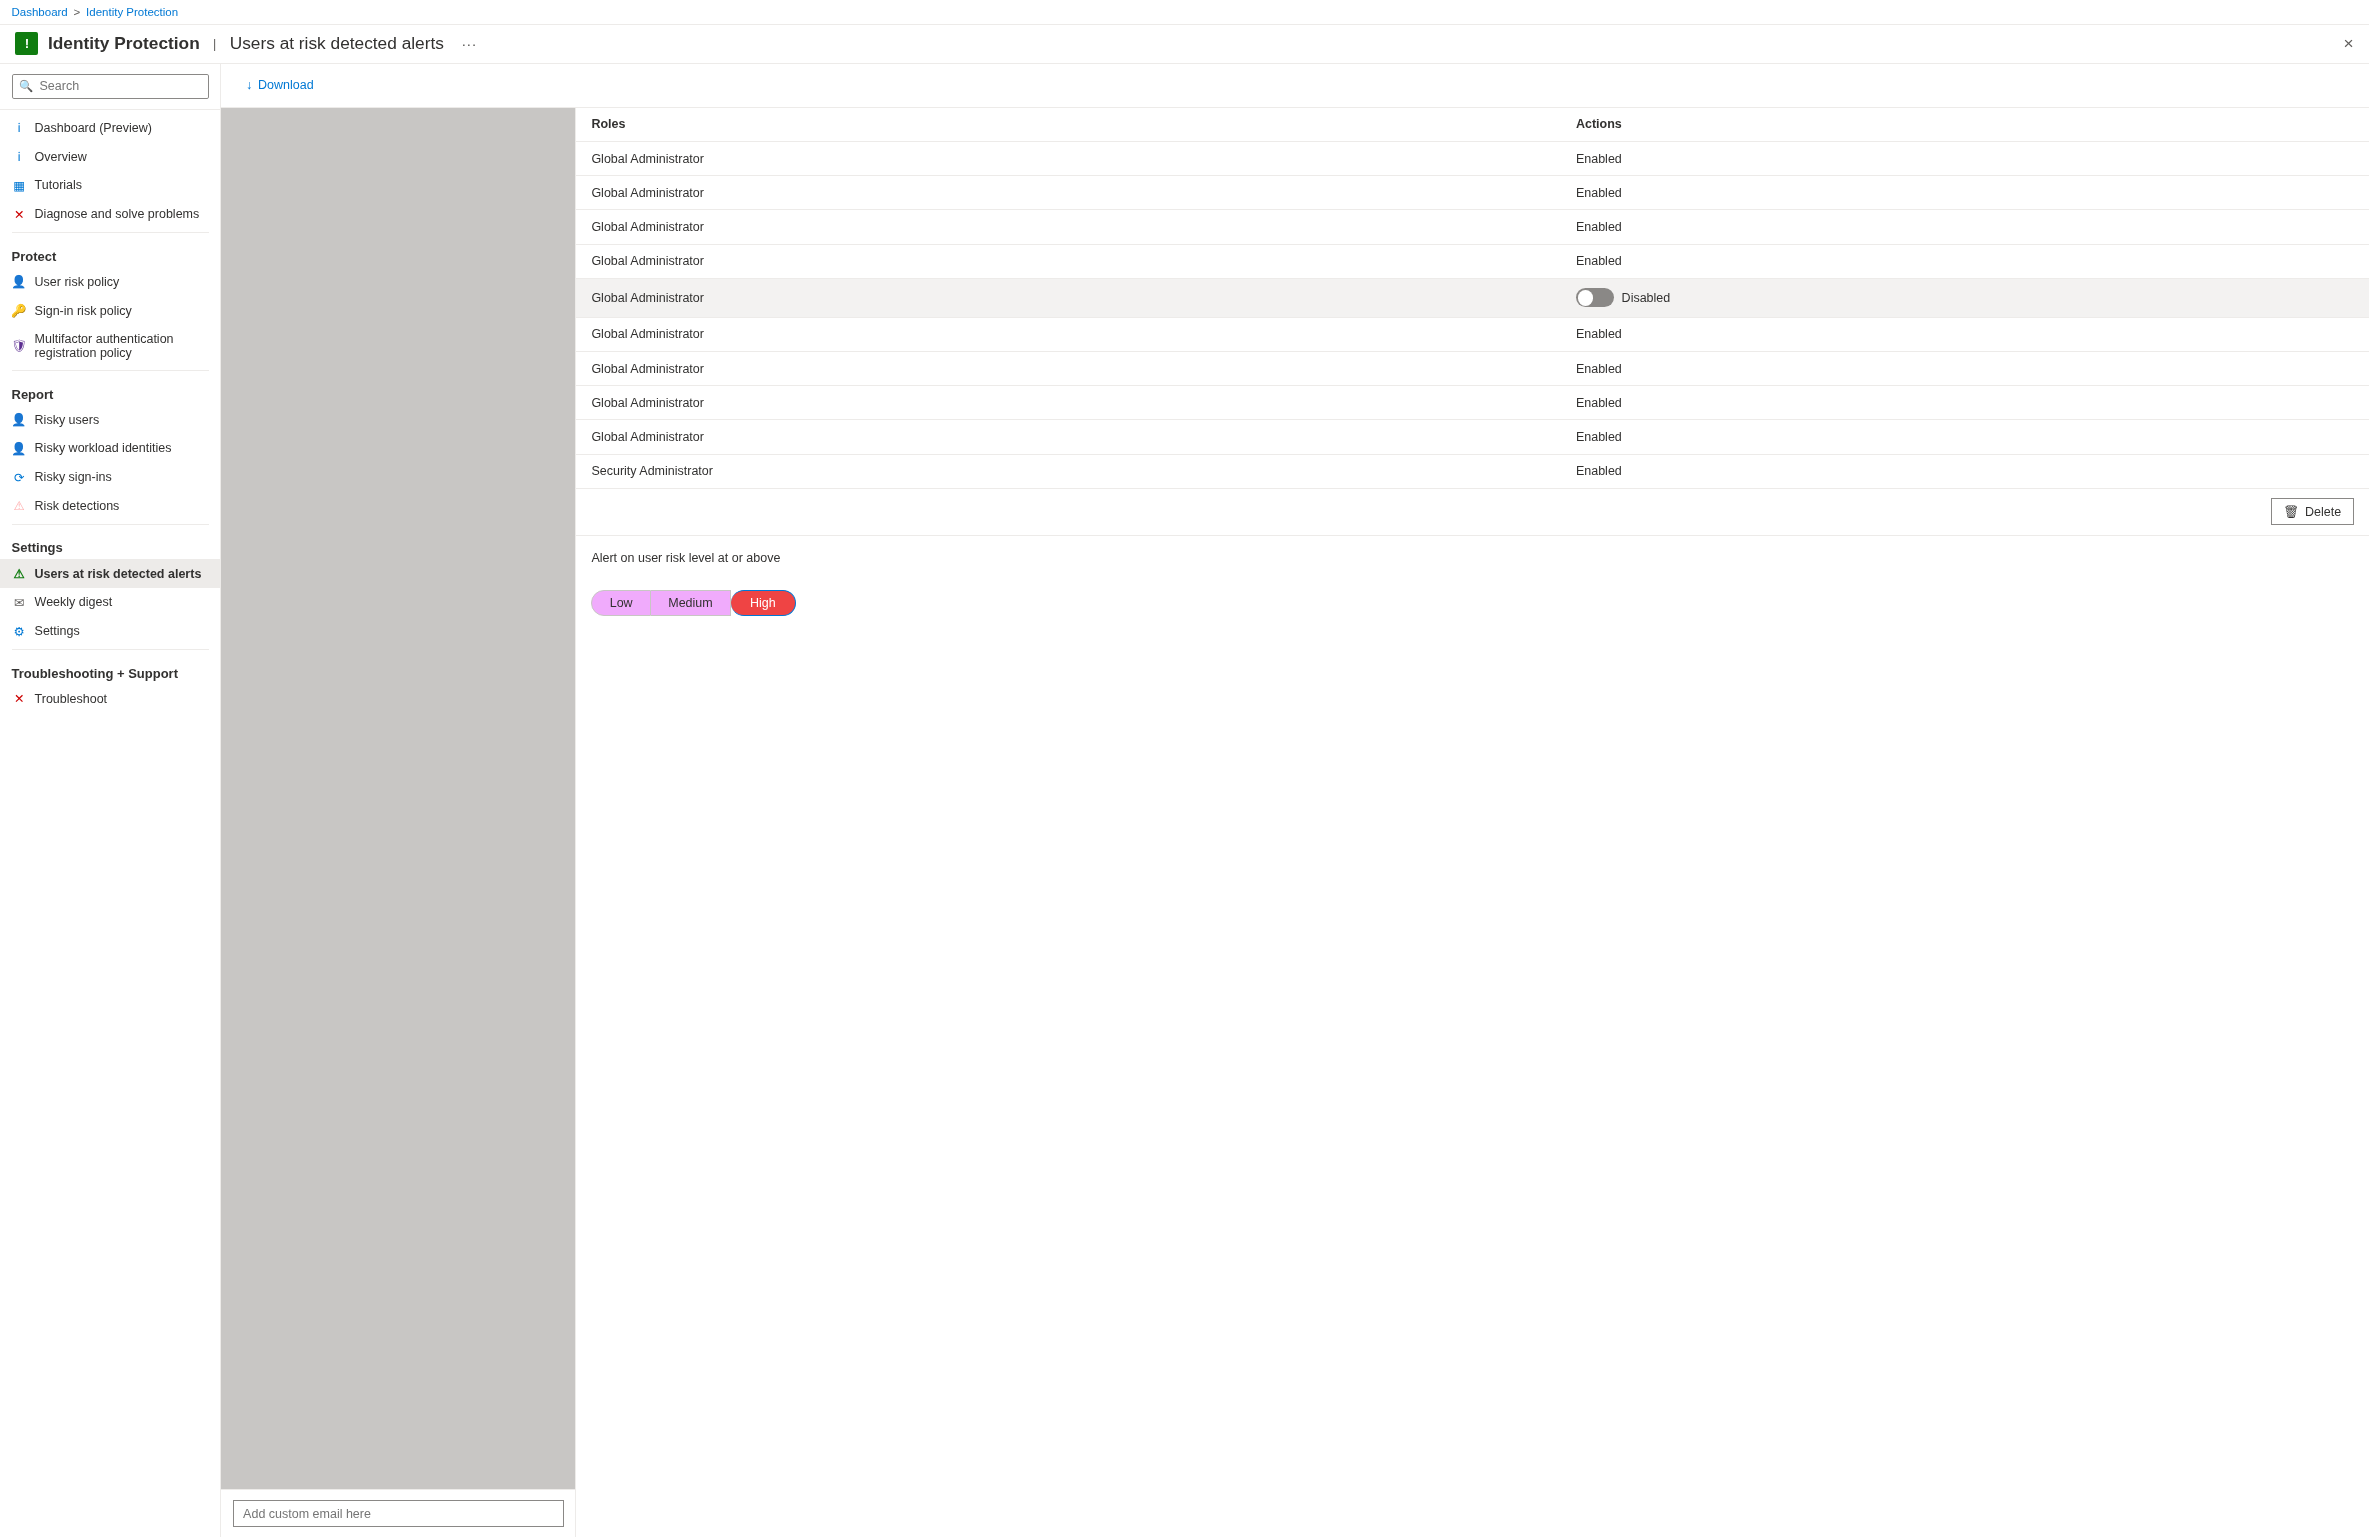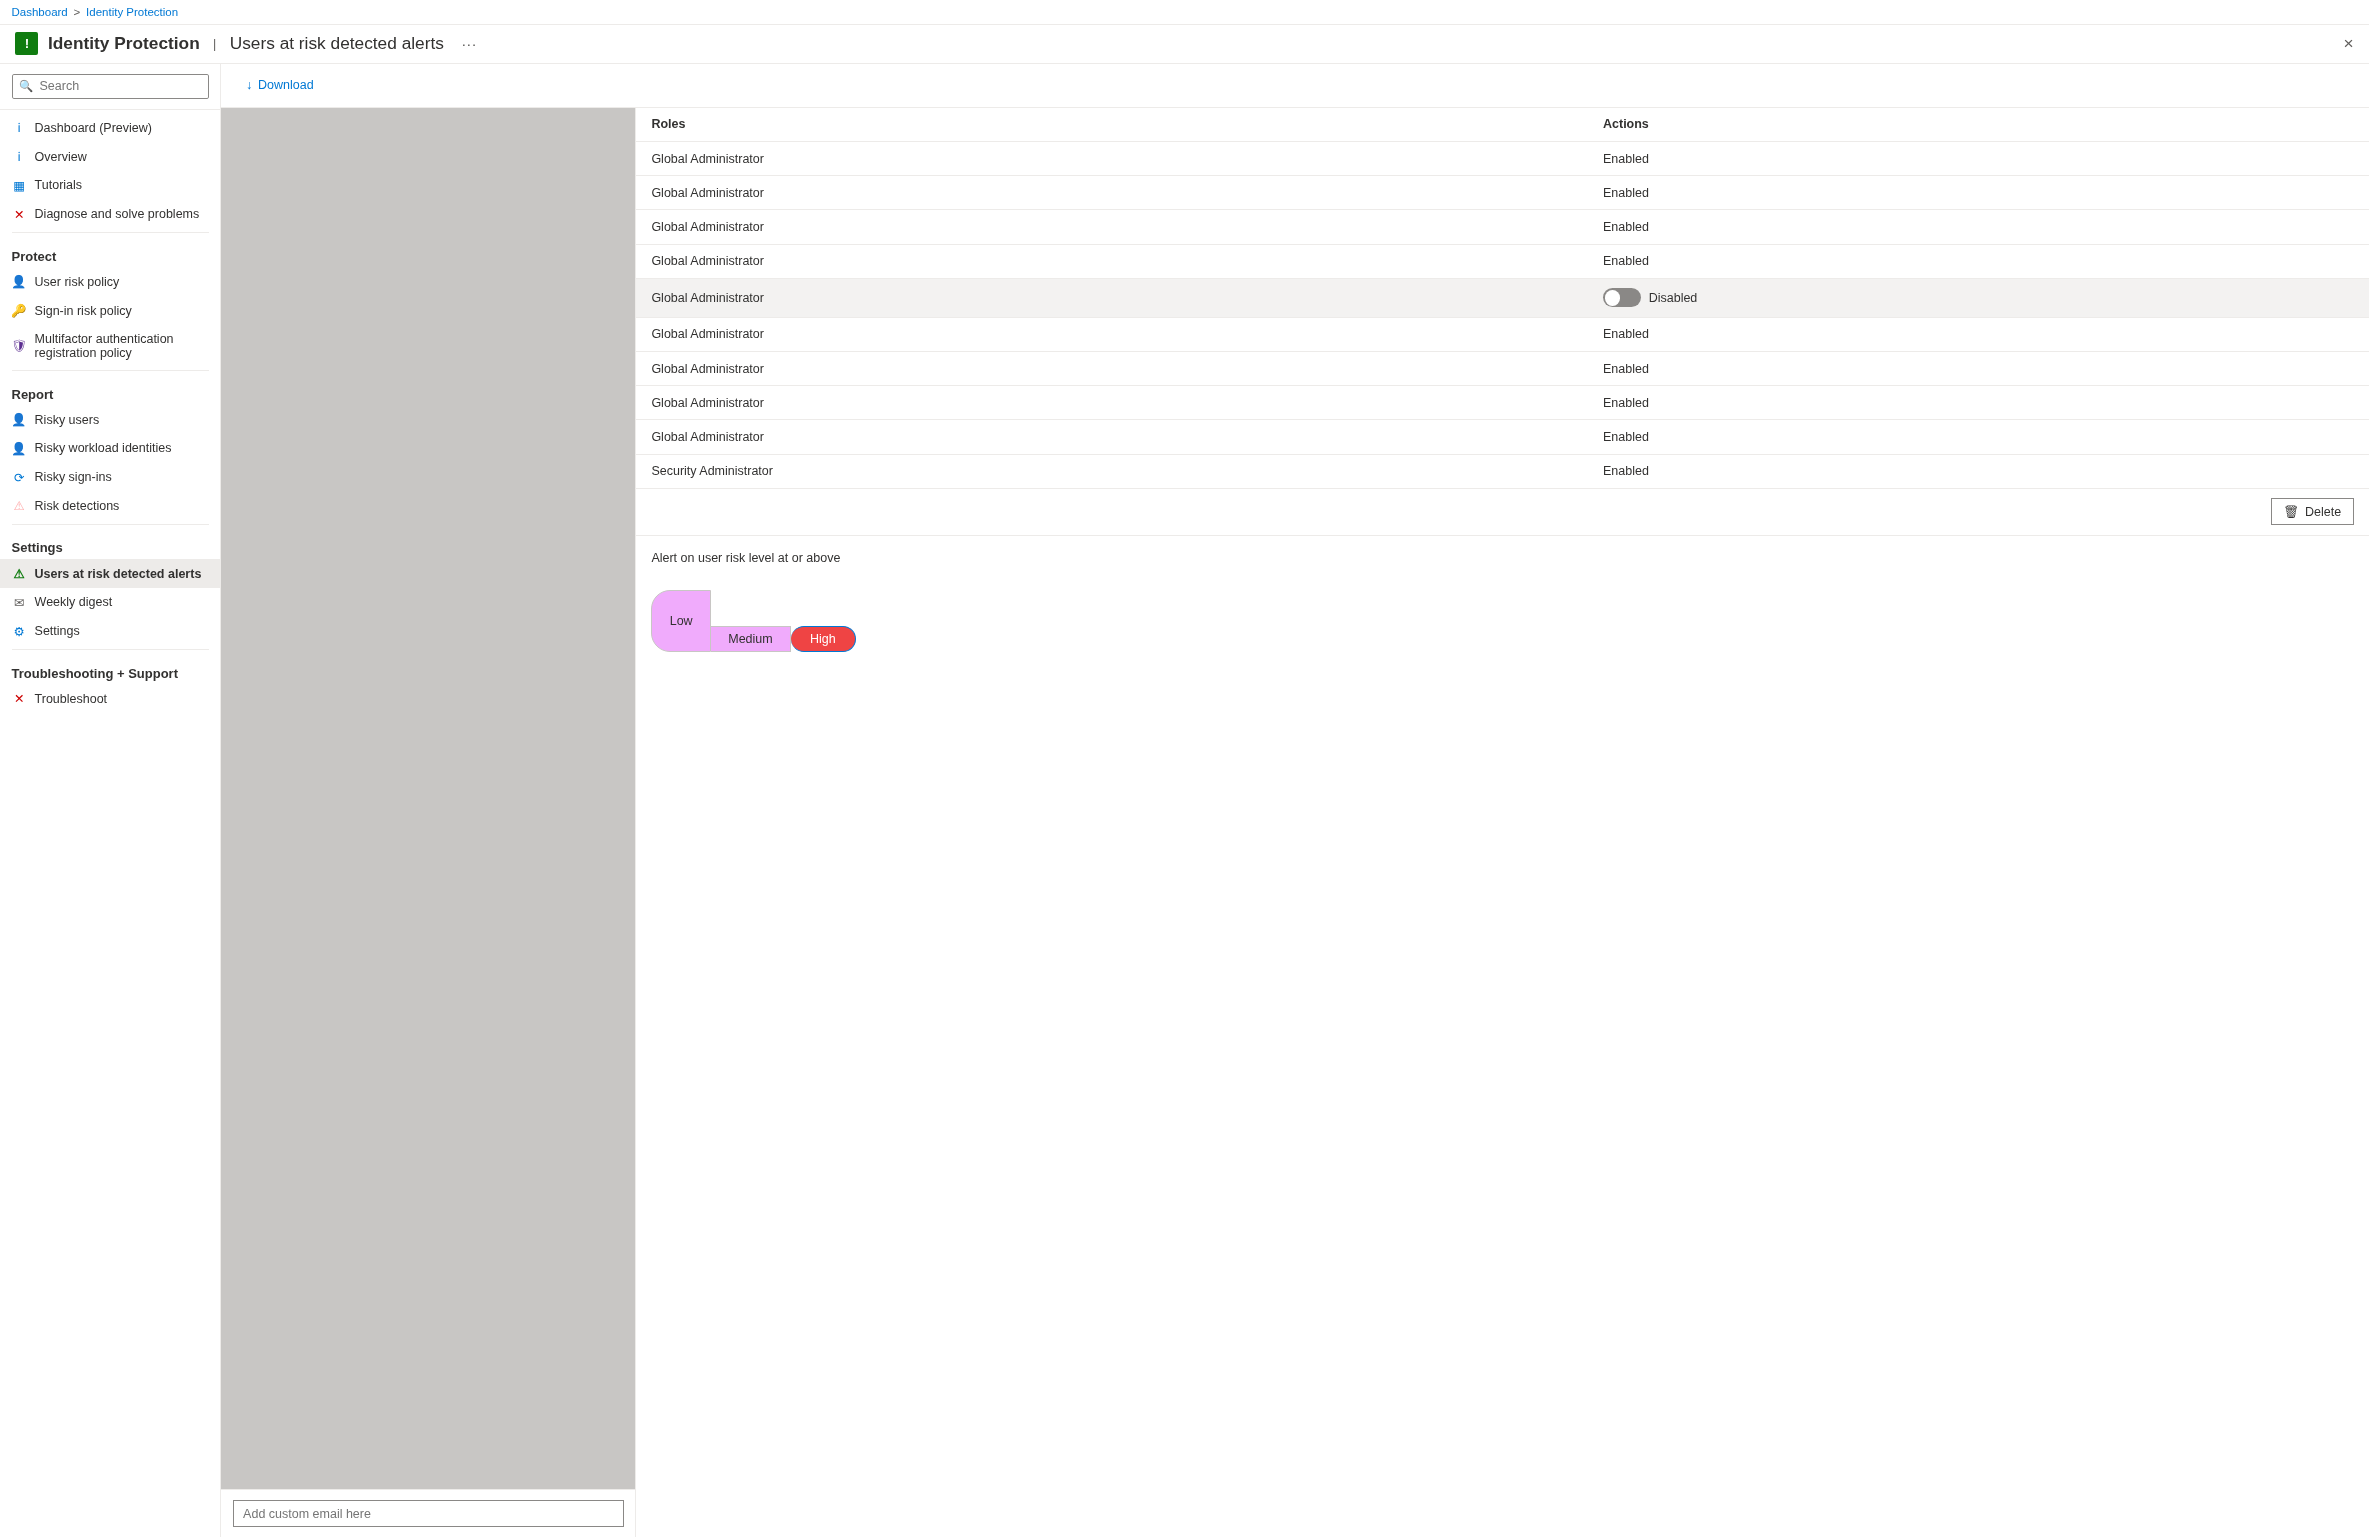--- a/index.html
+++ b/index.html
@@ -40,21 +40,21 @@
     .content-area { flex: 1; overflow-y: auto; display: flex; flex-direction: column; }
 
     
     .content-toolbar { padding: 9.6px 15.4px; border-bottom: 1px solid #edebe9; display: flex; align-items: center; gap: 7.7px; }
     .toolbar-btn { display: flex; align-items: center; gap: 5.8px; padding: 4.8px 9.6px; border: none; background: transparent; cursor: pointer; color: #0078d4; font-size: 12.5px; }
 
     
     .split-panel { display: flex; flex: 1; overflow: hidden; }
 
     
-    .left-panel { width: 415px; flex-shrink: 0; border-right: 1px solid #edebe9; background: #c8c6c4; position: relative; overflow: hidden; }
+    .left-panel { width: 355px; flex-shrink: 0; border-right: 1px solid #edebe9; background: #c8c6c4; position: relative; overflow: hidden; }
     .left-panel-inner { height: 100%; }
 
     
     .email-input-container { position: absolute; bottom: 0; left: 0; right: 0; padding: 9.6px 11.5px; background: #fff; border-top: 1px solid #edebe9; }
     .email-input-container input { width: 100%; padding: 5.8px 9.6px; border: 1px solid #8a8886; font-size: 12.5px; outline: none; }
 
     
     .right-panel { flex: 1; overflow-y: auto; }
 
     
@@ -75,21 +75,21 @@
     .delete-btn { display: flex; align-items: center; gap: 5.8px; padding: 4.8px 11.5px; border: 1px solid #8a8886; background: #fff; cursor: pointer; font-size: 12.5px; color: #323130; }
 
     
     .risk-section { padding: 15.4px; border-top: 1px solid #edebe9; }
     .risk-label { font-size: 12.5px; margin-bottom: 25px; }
     .risk-buttons { display: flex; gap: 0; border-radius: 19px; overflow: visible; }
     .risk-btn { padding: 4.8px 17.3px; border: 1px solid #c8c6c4; background: #f0abfc; cursor: pointer; font-size: 12.5px; color: #323130; }
     .risk-btn:first-child { border-radius: 19px 0 0 19px; }
     .risk-btn:last-child { border-radius: 0 19px 19px 0; }
     .risk-btn.active { background: #ef4444; color: #fff; border-color: #0078d4; border-radius: 19px; padding: 4.8px 19px; }
-    .risk-btn + .risk-btn { border-left: none; margin-top: 36px; }
+    .risk-btn + .risk-btn { border-left: none; }
 
     
     .save-section { padding: 15.4px; }
     .save-btn { padding: 5.8px 17.3px; background: #0078d4; color: #fff; border: none; cursor: pointer; font-size: 12.5px; border-radius: 1.9px; }
 
     
     .sidebar-scroll::-webkit-scrollbar { width: 5.8px; }
     .sidebar-scroll::-webkit-scrollbar-thumb { background: #c8c6c4; border-radius: 2.9px; }
 
     

